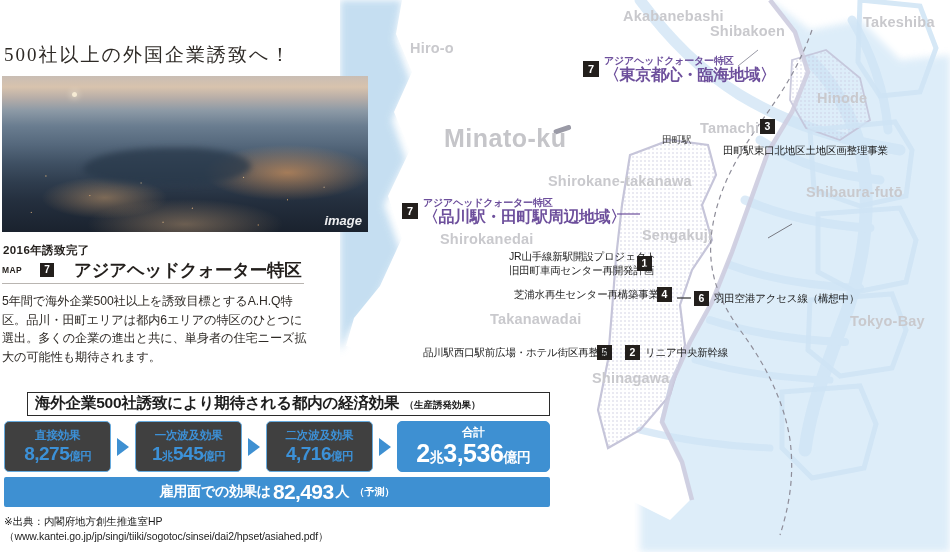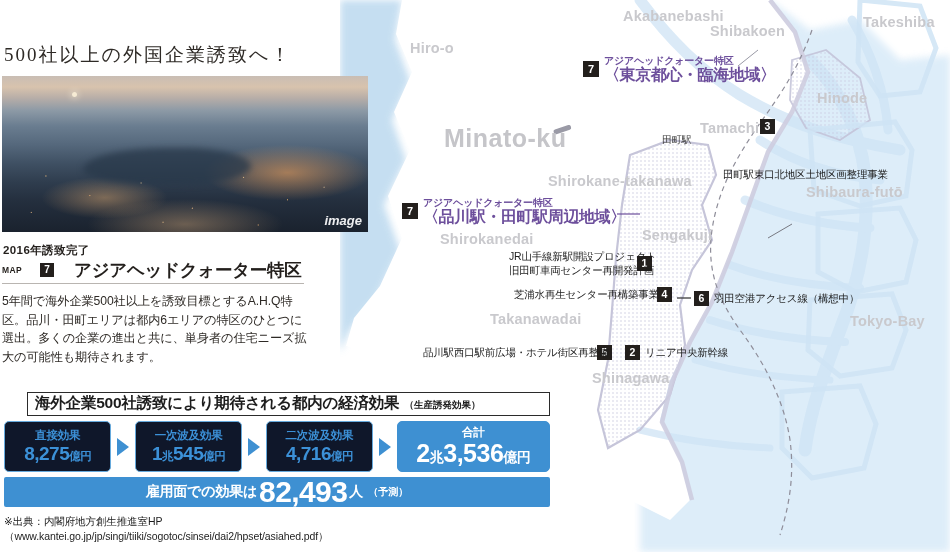--- a/index.html
+++ b/index.html
@@ -111,21 +111,21 @@
     border: 1.5px solid #2b2b2b; background: #ffffff;
     height: 24px; padding: 0 7px; gap: 5px; margin-left: 23px;
   }
   #econ-header-title { font-size: 15.5px; font-weight: bold; color: #1d1d1d; letter-spacing: -0.2px; }
   #econ-header-sub { font-size: 9.5px; font-weight: bold; color: #1d1d1d; }
 
   #econ-flow {
     display: flex; align-items: stretch; margin-top: 5px; gap: 0;
   }
   .econ-box {
-    background: #0f172a; border: 1.5px solid #66aadd; border-radius: 5px;
+    background: #404040; border: 1.5px solid #66aadd; border-radius: 5px;
     width: 119px; height: 51px;
     display: flex; flex-direction: column; align-items: center; justify-content: center;
     color: #3c91d8;
   }
   .econ-box .lbl { font-size: 11.5px; font-weight: bold; letter-spacing: -0.2px; line-height: 1; margin-bottom: 3px; }
   .econ-box .val { font-size: 19px; font-weight: bold; letter-spacing: -0.5px; line-height: 1; white-space: nowrap; }
   .econ-box .val .sm { font-size: 11.5px; }
   .econ-box.total {
     background: #3e90d2; border-color: #3e90d2; color: #ffffff;
     width: 170px;
@@ -140,21 +140,21 @@
     border-left: 12px solid #3e90d2;
     border-top: 9px solid transparent;
     border-bottom: 9px solid transparent;
   }
   #econ-employ {
     margin-top: 5px; height: 30px; background: #3e90d2; border-radius: 2px;
     display: flex; align-items: center; justify-content: center; gap: 2px;
     color: #ffffff;
   }
   #econ-employ .t1 { font-size: 14px; font-weight: bold; letter-spacing: -0.2px; }
-  #econ-employ .t2 { font-size: 30px; font-weight: bold; letter-spacing: -0.6px; }
+  #econ-employ .t2 { font-size: 21px; font-weight: bold; letter-spacing: -0.6px; }
   #econ-employ .t3 { font-size: 14px; font-weight: bold; }
   #econ-employ .t4 { font-size: 10px; font-weight: bold; margin-left: 3px; }
   #econ-source {
     margin-top: 7px; font-size: 10.5px; line-height: 1.42; color: #1d1d1d;
     letter-spacing: -0.1px;
   }
 
   
   #map { position: absolute; left: 340px; top: 0; width: 610px; height: 552px; }
   #map svg { position: absolute; left: 0; top: 0; }
@@ -291,21 +291,21 @@
       <div class="ahq-l2">〈東京都心・臨海地域〉</div>
     </div>
 
     <div class="ahq-group" style="left:62px; top:196px;">
       <div class="ahq-num">7</div>
       <div class="ahq-l1">アジアヘッドクォーター特区</div>
       <div class="ahq-l2">〈品川駅・田町駅周辺地域〉</div>
     </div>
 
     <div class="num-badge" style="left:420px; top:119px;">3</div>
-    <div class="jp-label" style="left:383px; top:144px;margin-top:24px;">田町駅東口北地区土地区画整理事業</div>
+    <div class="jp-label" style="left:383px; top:144px;">田町駅東口北地区土地区画整理事業</div>
 
     <div class="num-badge" style="left:297px; top:256px;">1</div>
     <div class="jp-label" style="left:169px; top:250px;">JR山手線新駅開設プロジェクト</div>
     <div class="jp-label" style="left:169px; top:264px;">旧田町車両センター再開発計画</div>
 
     <div class="num-badge" style="left:317px; top:287px;">4</div>
     <div class="jp-label" style="left:174px; top:288px;">芝浦水再生センター再構築事業</div>
 
     <div class="num-badge" style="left:354px; top:291px;">6</div>
     <div class="jp-label" style="left:374px; top:292px;">羽田空港アクセス線（構想中）</div>

